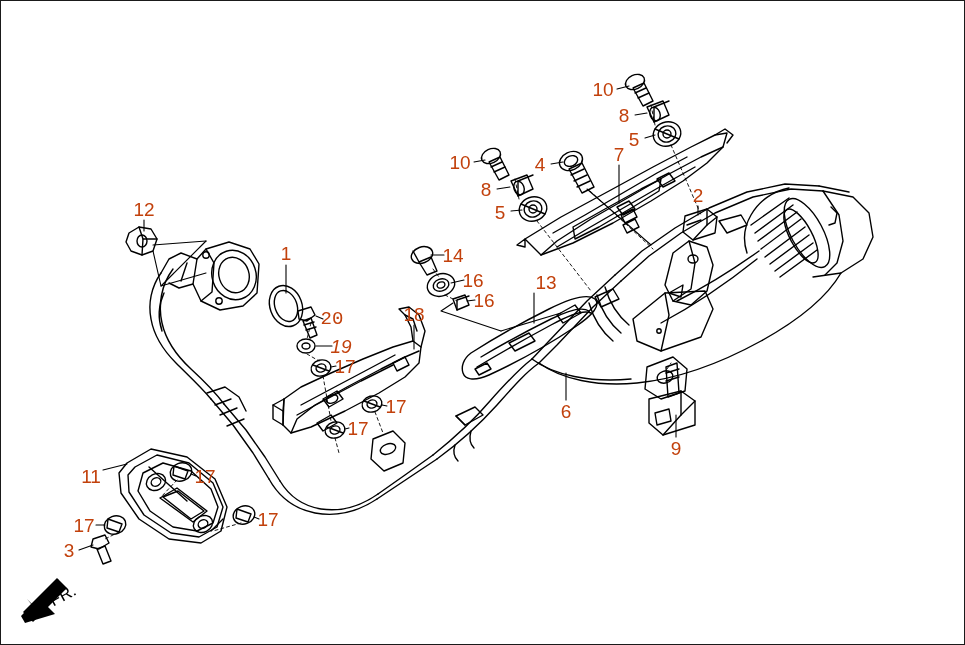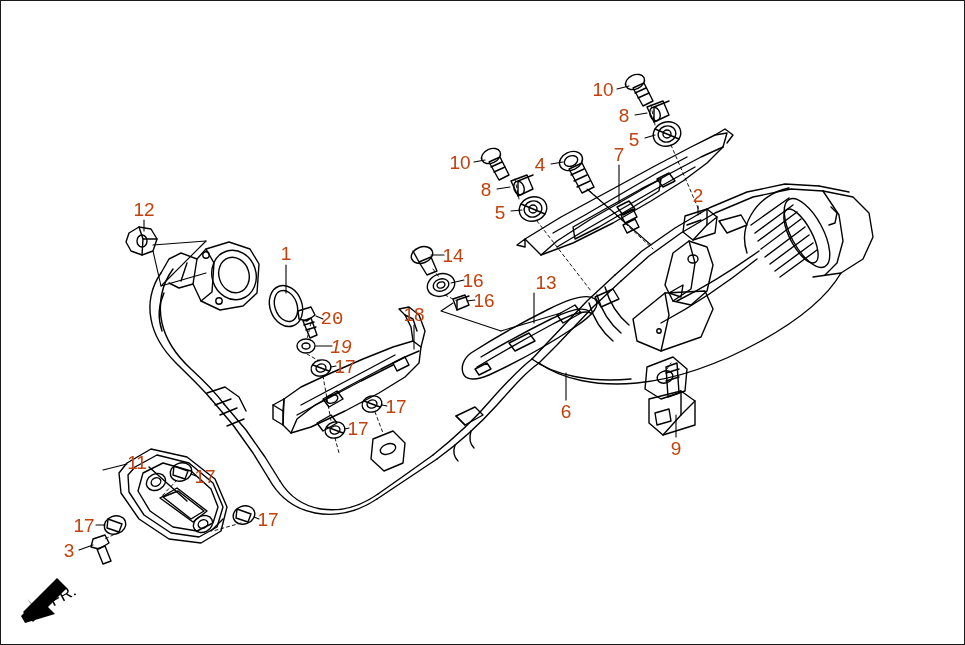--- a/index.html
+++ b/index.html
@@ -447,21 +447,21 @@
   <div class="callout-label" style="left:539px; top:163px;">4</div>
   <div class="callout-label" style="left:633px; top:138px;">5</div>
   <div class="callout-label" style="left:499px; top:211px;">5</div>
   <div class="callout-label" style="left:565px; top:410px;">6</div>
   <div class="callout-label" style="left:618px; top:153px;">7</div>
   <div class="callout-label" style="left:623px; top:114px;">8</div>
   <div class="callout-label" style="left:485px; top:188px;">8</div>
   <div class="callout-label" style="left:675px; top:447px;">9</div>
   <div class="callout-label" style="left:602px; top:88px;">10</div>
   <div class="callout-label" style="left:459px; top:161px;">10</div>
-  <div class="callout-label" style="left:90px;  top:461px;margin-left:46px;">11</div>
+  <div class="callout-label" style="left:90px;  top:475px;">11</div>
   <div class="callout-label" style="left:143px; top:208px;">12</div>
   <div class="callout-label" style="left:545px; top:281px;text-align:center;">13</div>
   <div class="callout-label" style="left:452px; top:254px;">14</div>
   <div class="callout-label" style="left:472px; top:279px;">16</div>
   <div class="callout-label" style="left:483px; top:299px;">16</div>
   <div class="callout-label" style="left:344px; top:365px;">17</div>
   <div class="callout-label" style="left:395px; top:405px;">17</div>
   <div class="callout-label" style="left:357px; top:427px;">17</div>
   <div class="callout-label" style="left:204px; top:475px;">17</div>
   <div class="callout-label" style="left:267px; top:518px;">17</div>

